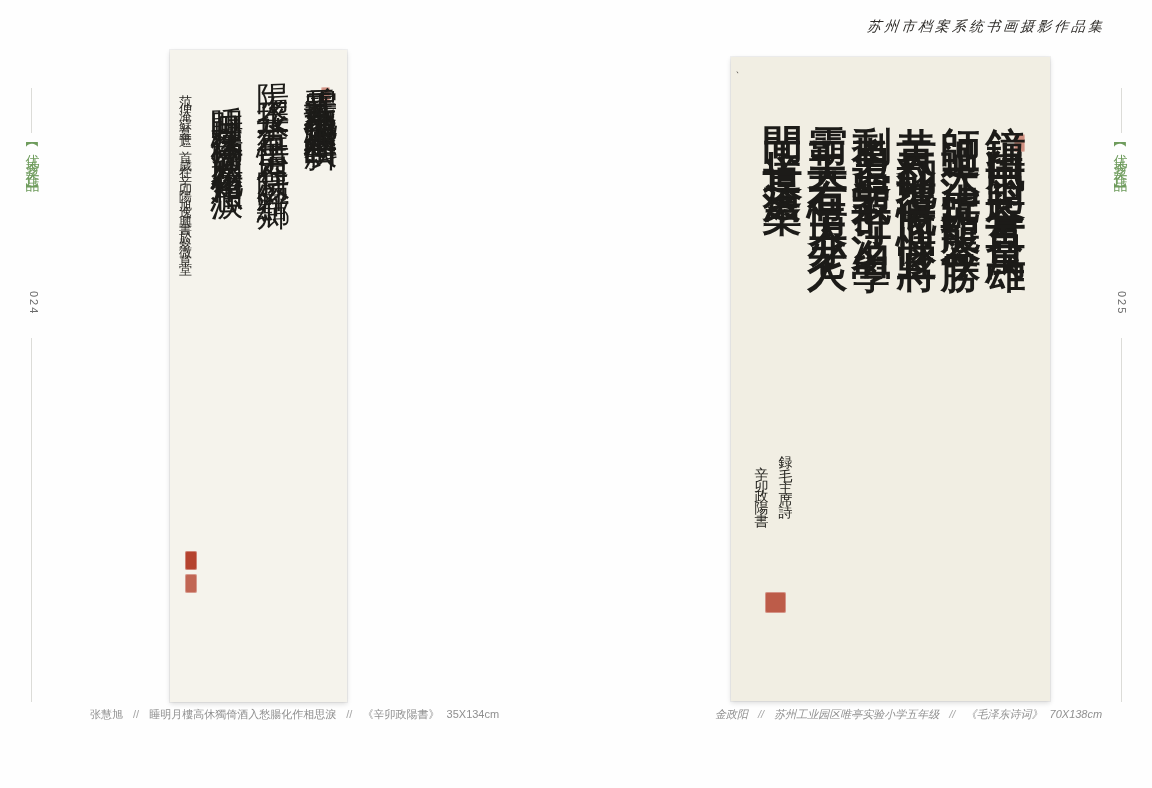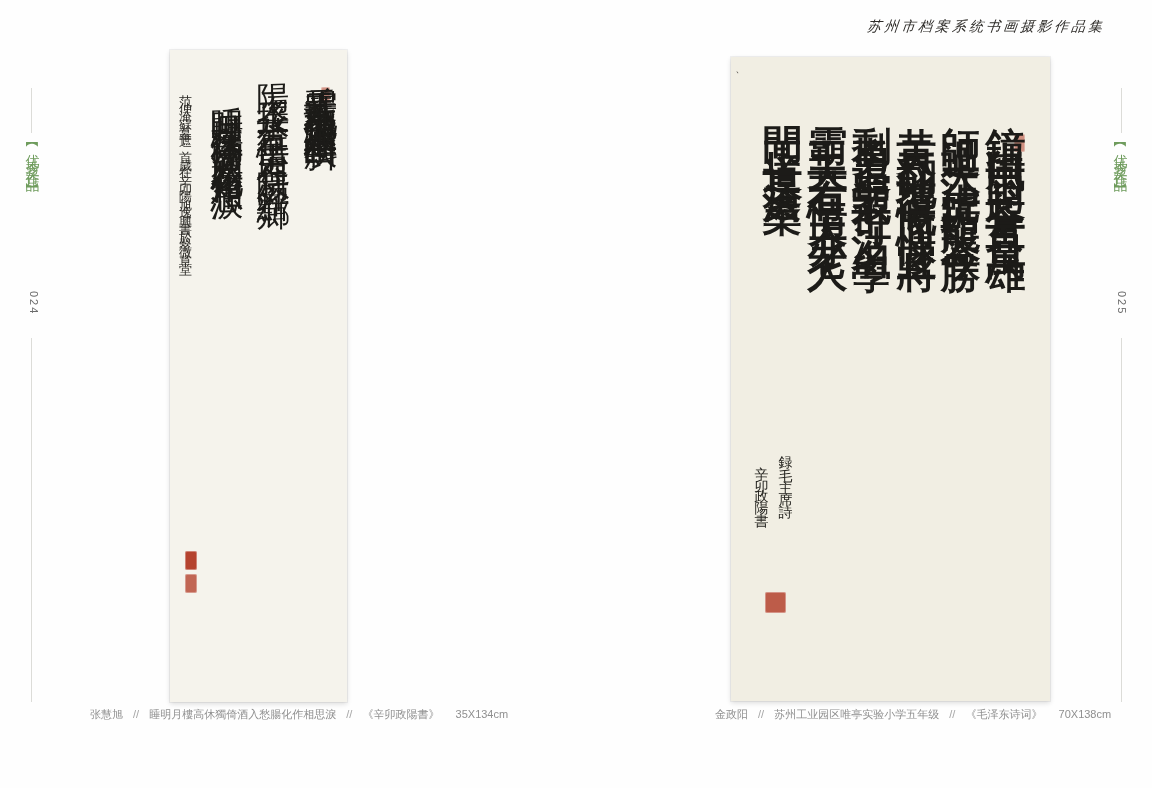--- a/index.html
+++ b/index.html
@@ -71,23 +71,23 @@
   .seal-r-sig{left:34px;top:535px;width:21px;height:21px;opacity:.85;}
   .corner-mark{
     position:absolute;left:4px;top:4px;font-size:11px;color:#55524c;
   }
   
   .caption{
     position:absolute;top:707px;text-align:center;
     font-size:11px;color:#8f8f8f;white-space:nowrap;
   }
   .caption .divider{margin:0 7px;color:#a5a5a5;}
-  .caption .size{margin-left:13px;}
+  .caption .size{margin-left:4px;}
   .caption-left{left:90px;width:340px;}
-  .caption-right{left:715px;width:355px;}
+  .caption-right{left:715px;width:355px;font-style:italic;}
 </style>
 </head>
 <body>
 
 <div class="page">
 
   <div class="book-header">苏州市档案系统书画摄影作品集</div>
 
   <div class="v-rule" style="left:31px;top:88px;height:45px;"></div>
   <div class="award-label" style="left:22px;">【优秀奖作品】</div>

